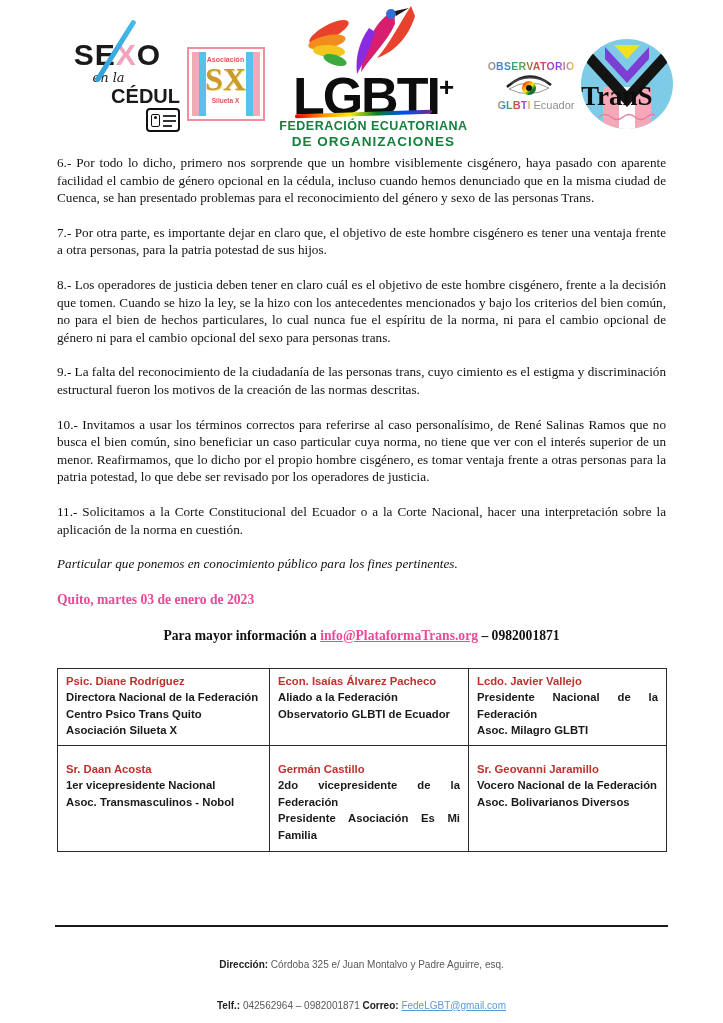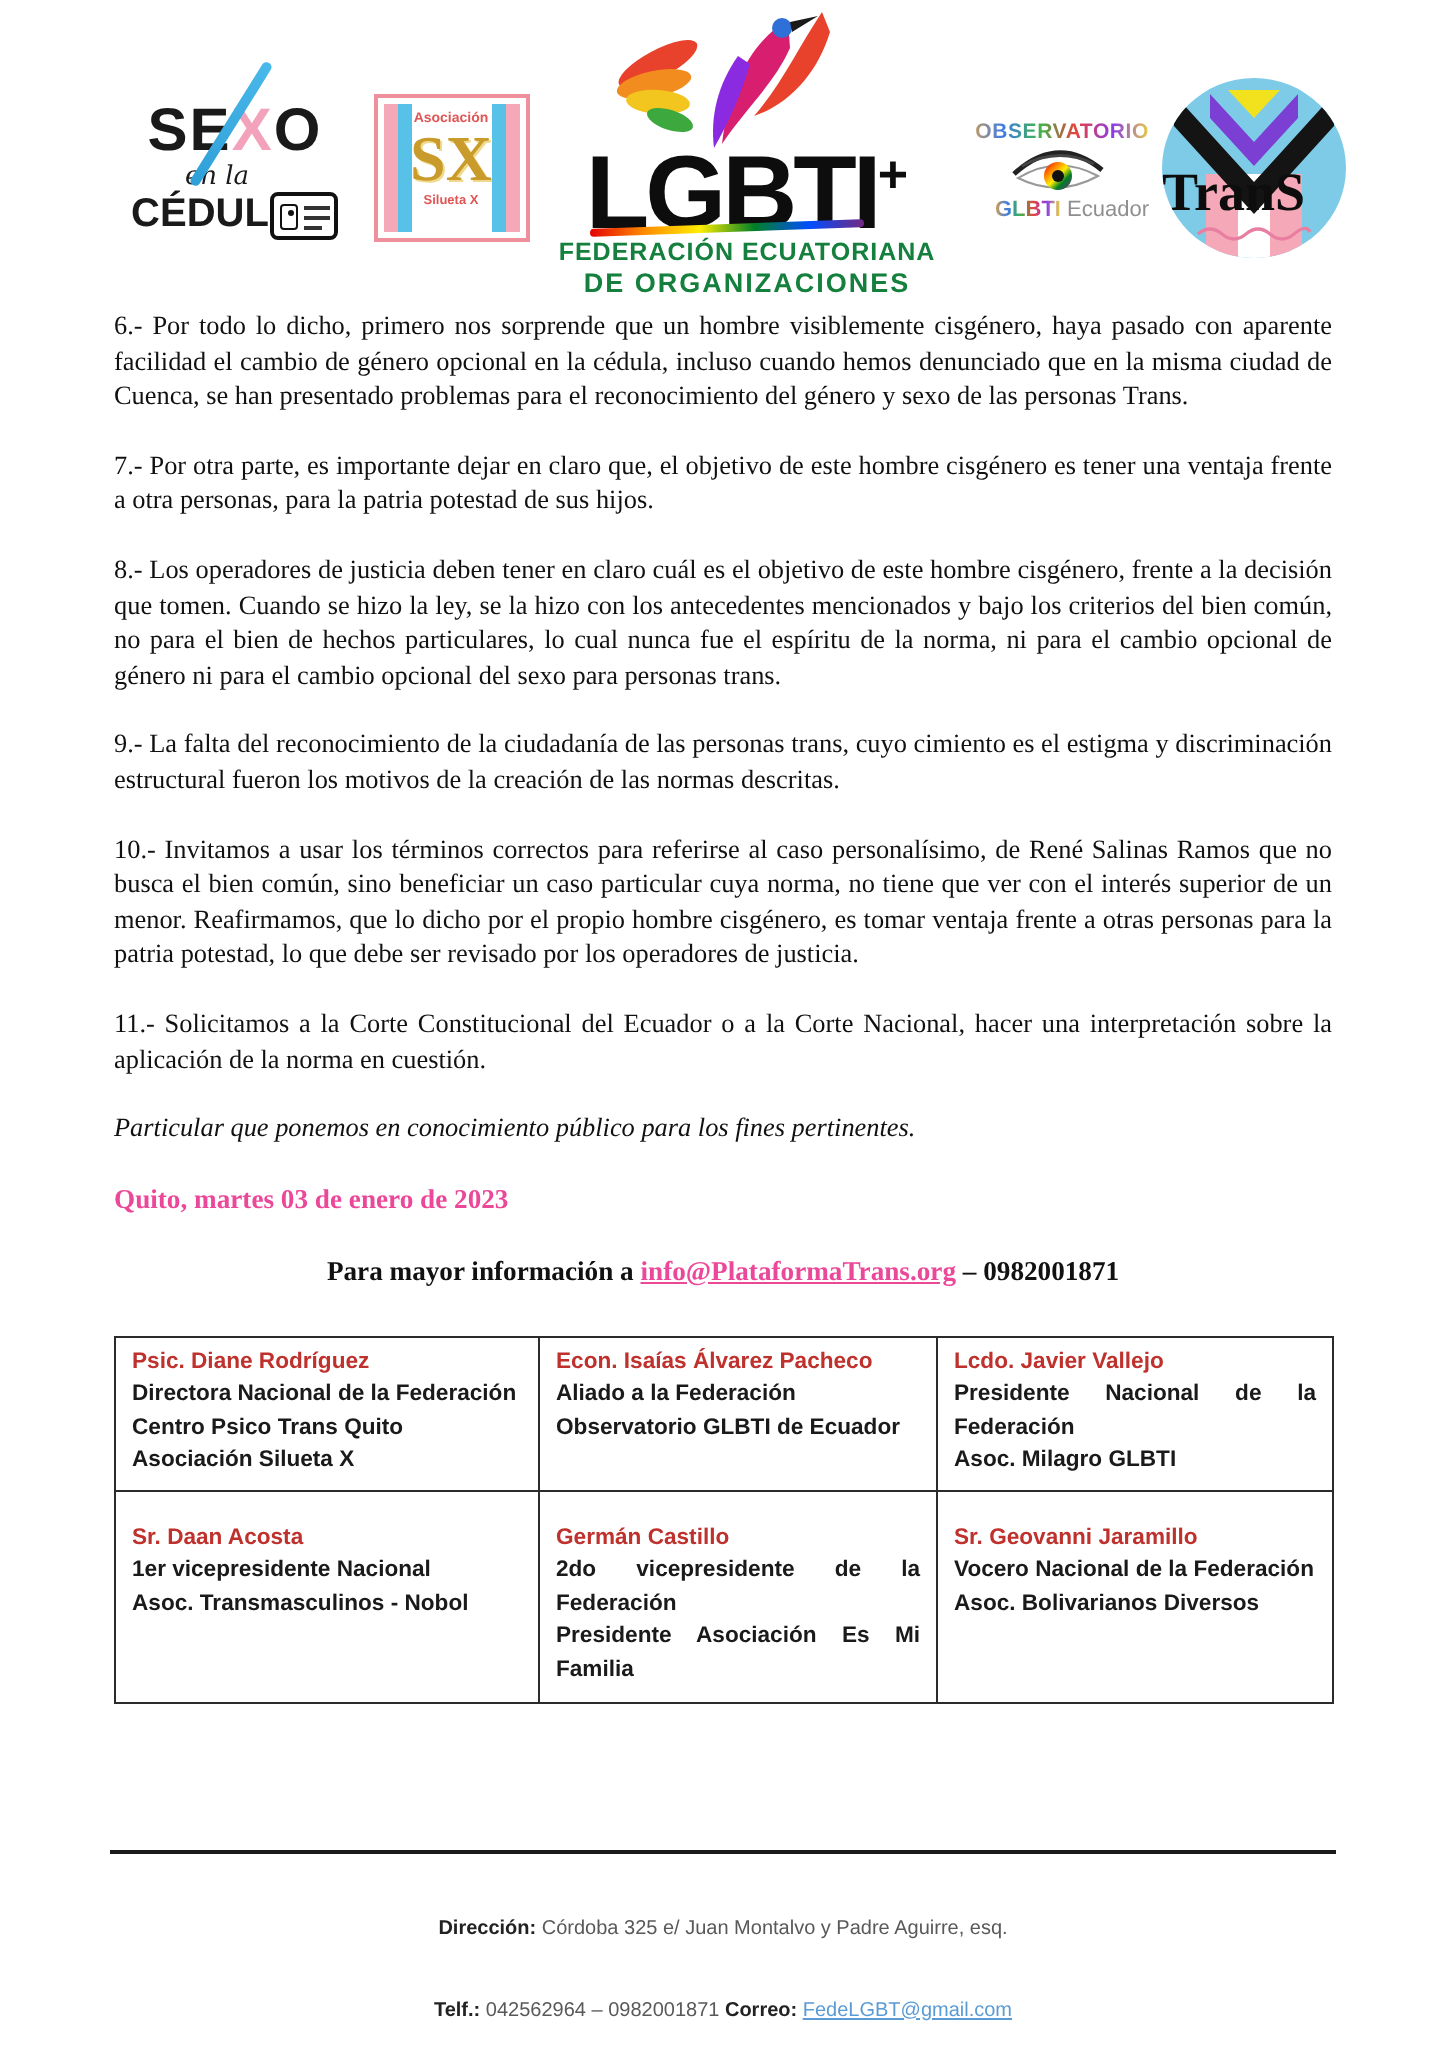--- a/index.html
+++ b/index.html
@@ -17,21 +17,21 @@
     display:flex; align-items:center; justify-content:space-between;
     padding:6px 50px 0 55px; height:148px;
   }
 
   
   .logo-sexo { width:125px; text-align:center; position:relative; color:#1a1a1a; margin-top:18px; }
   .logo-sexo .l1 { font-family:"Liberation Sans",sans-serif; font-weight:bold; font-size:30px; letter-spacing:1px; line-height:28px; position:relative; }
   .logo-sexo .xp { color:#f2a3bb; position:relative; }
   .blue-slash { position:absolute; left:58px; top:-26px; width:5px; height:72px; background:linear-gradient(180deg,#49b8ea,#2f9fd8); transform:rotate(32deg); border-radius:4px; }
   .logo-sexo .l2 { font-family:"DejaVu Serif",serif; font-style:italic; font-size:13px; line-height:14px; margin:2px 0 0 -18px; }
-  .logo-sexo .l3 { font-family:"Liberation Sans",sans-serif; font-weight:bold; font-size:20px; line-height:22px; display:flex; align-items:flex-start; justify-content:center; gap:1px; }
+  .logo-sexo .l3 { font-family:"Liberation Sans",sans-serif; font-weight:bold; font-size:20px; line-height:22px; display:flex; align-items:flex-end; justify-content:center; gap:1px;flex-direction:column; }
   .card-ic { display:inline-block; width:34px; height:24px; border:2.5px solid #111; border-radius:4px; background:#fff; position:relative; }
   .card-ic .ph { position:absolute; left:3px; top:4px; width:9px; height:13px; border:1.5px solid #111; border-radius:2px; }
   .card-ic .ph:after { content:""; position:absolute; left:2.2px; top:1.5px; width:3px; height:3px; border-radius:50%; background:#111; }
   .card-ic .ln1,.card-ic .ln2,.card-ic .ln3 { position:absolute; left:15px; height:2px; background:#333; width:13px; }
   .card-ic .ln1{top:5px;} .card-ic .ln2{top:10px;} .card-ic .ln3{top:15px; width:9px;}
 
   
   .logo-sx { width:78px; height:74px; border:2px solid #ef8f9b; background:#fff; position:relative; text-align:center; font-family:"Liberation Sans",sans-serif; margin-top:14px; }
   .sx-bar { position:absolute; top:3px; bottom:3px; width:14px; }
   .sx-bar.left  { left:3px;  background:linear-gradient(90deg,#f5a9b8 50%,#58c1e8 50%); }

